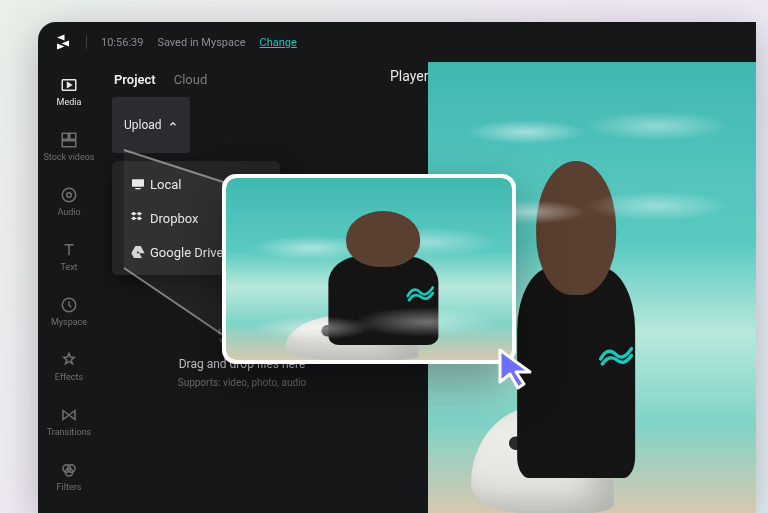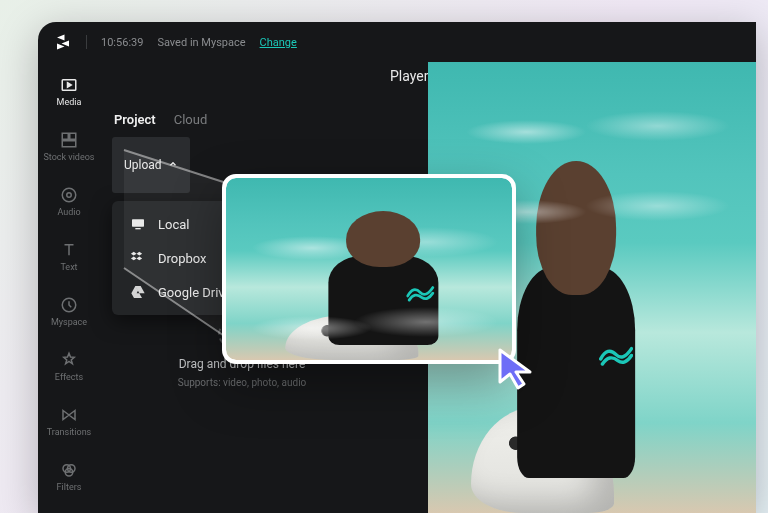--- a/index.html
+++ b/index.html
@@ -59,21 +59,21 @@
     }
     .side-item.active { color: #e8e8e8; }
     .side-item .ico { width: 18px; height: 18px; display:flex; align-items:center; justify-content:center; }
 
     .panel {
       width: 288px;
       padding: 6px 14px 0 6px;
       position: relative;
     }
     .tabs { display: flex; gap: 18px; font-size: 13px; padding: 4px 8px 10px; }
-    .tab { color: #7a7c7e; cursor: pointer; margin-top: 40px; }
+    .tab { color: #7a7c7e; cursor: pointer; }
     .tab.active { color: #f0f0f0; font-weight: 600; }
 
     .upload-btn {
       display: inline-flex;
       align-items: center;
       gap: 6px;
       background: #2a2c2f;
       color: #e8e8e8;
       font-size: 12px;
       padding: 21px 12px;
@@ -86,21 +86,21 @@
       margin: 8px 0 0 6px;
       width: 168px;
       background: #232527;
       border-radius: 6px;
       padding: 6px 0;
       box-shadow: 0 6px 20px rgba(0,0,0,0.5);
     }
     .dd-item {
       display: flex;
       align-items: center;
-      gap: 12px;
+      gap: 4px;
       padding: 9px 18px;
       font-size: 13px;
       color: #e8e8e8;
       cursor: pointer;
     }
     .dd-ico { width: 16px; height: 16px; display:flex; align-items:center; justify-content:center; }
 
     .dropzone {
       position: absolute;
       top: 230px;

